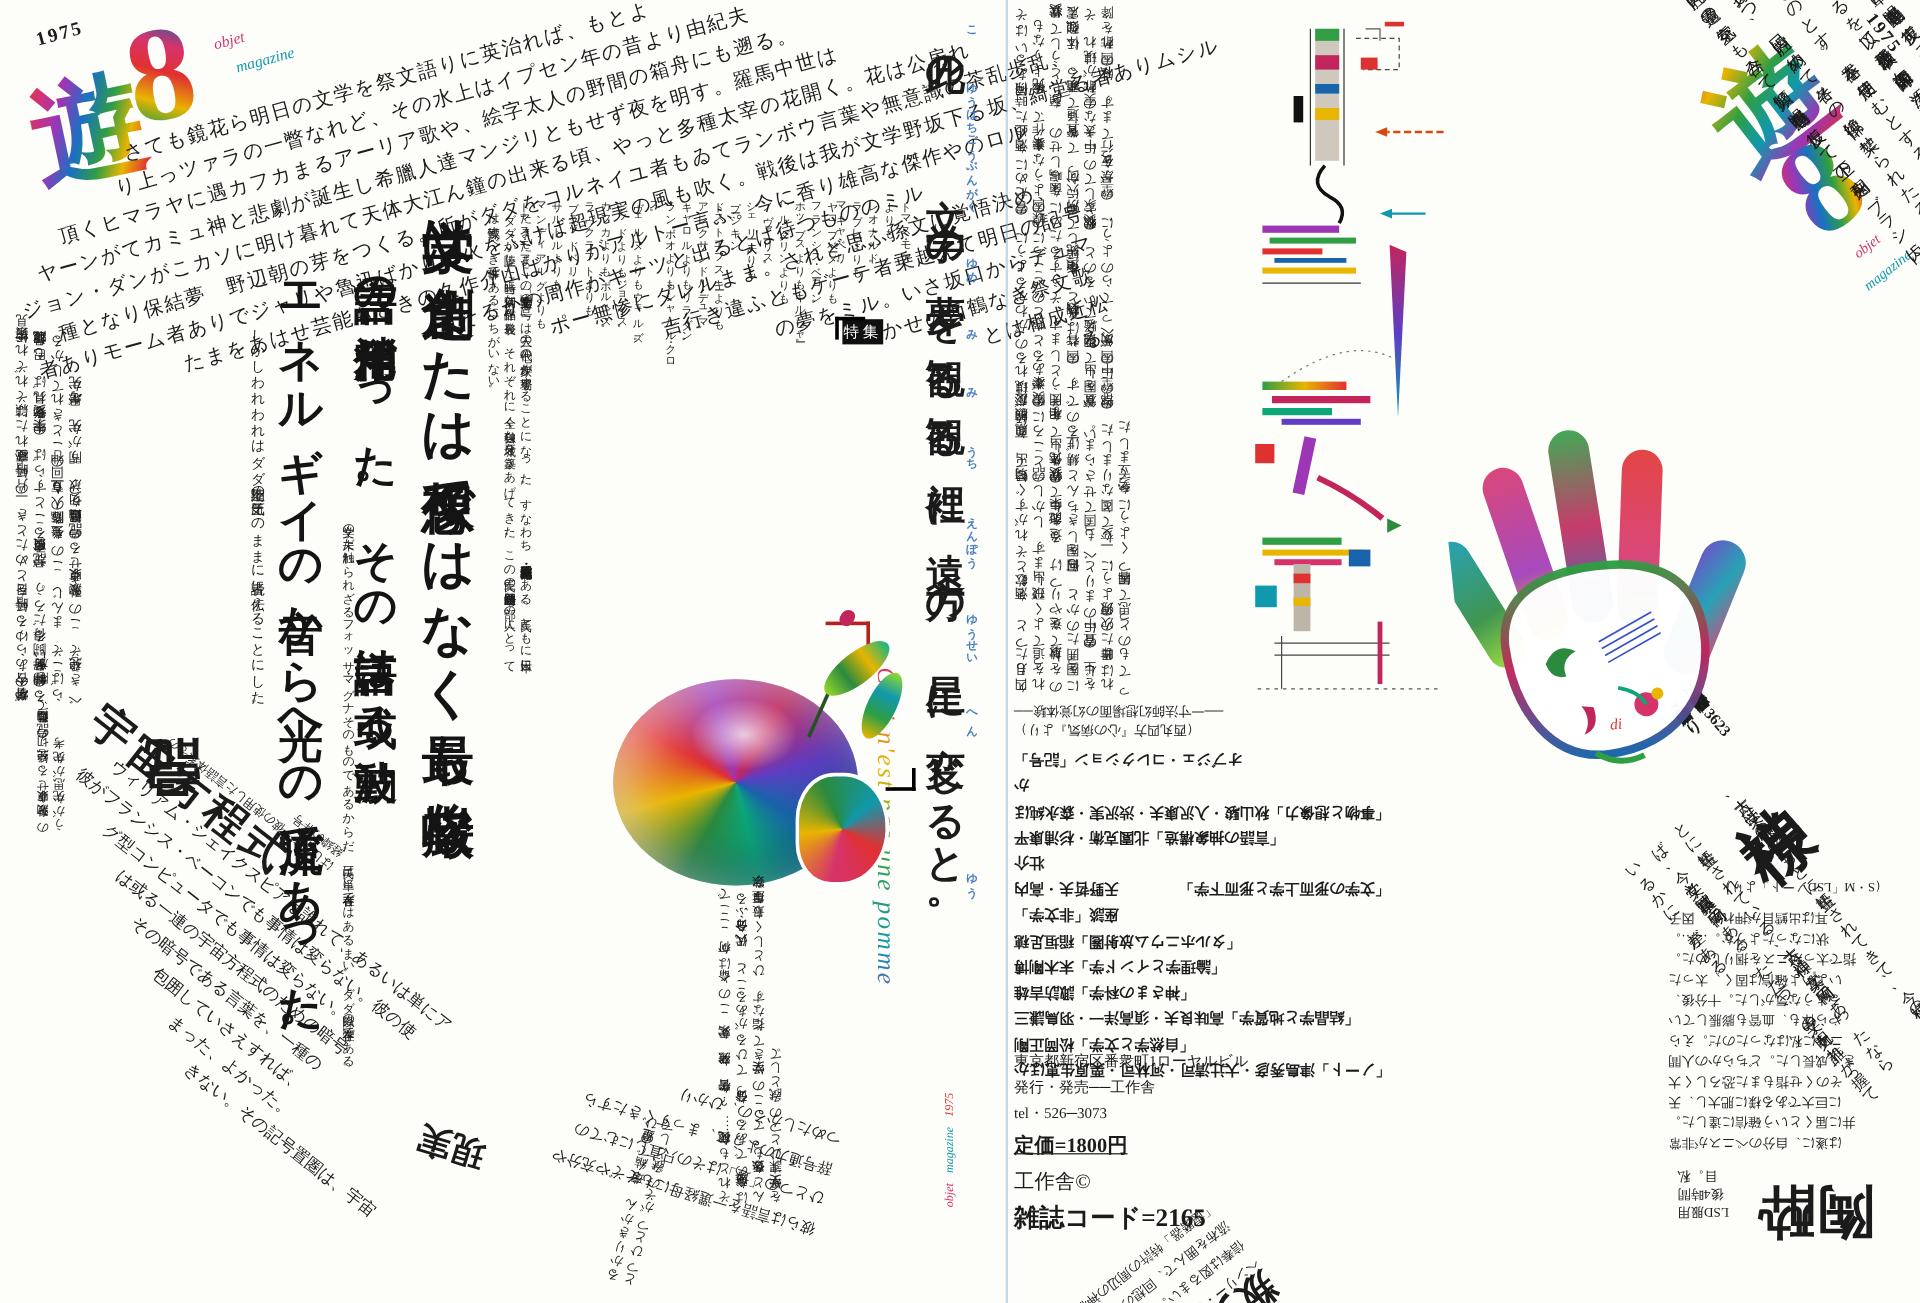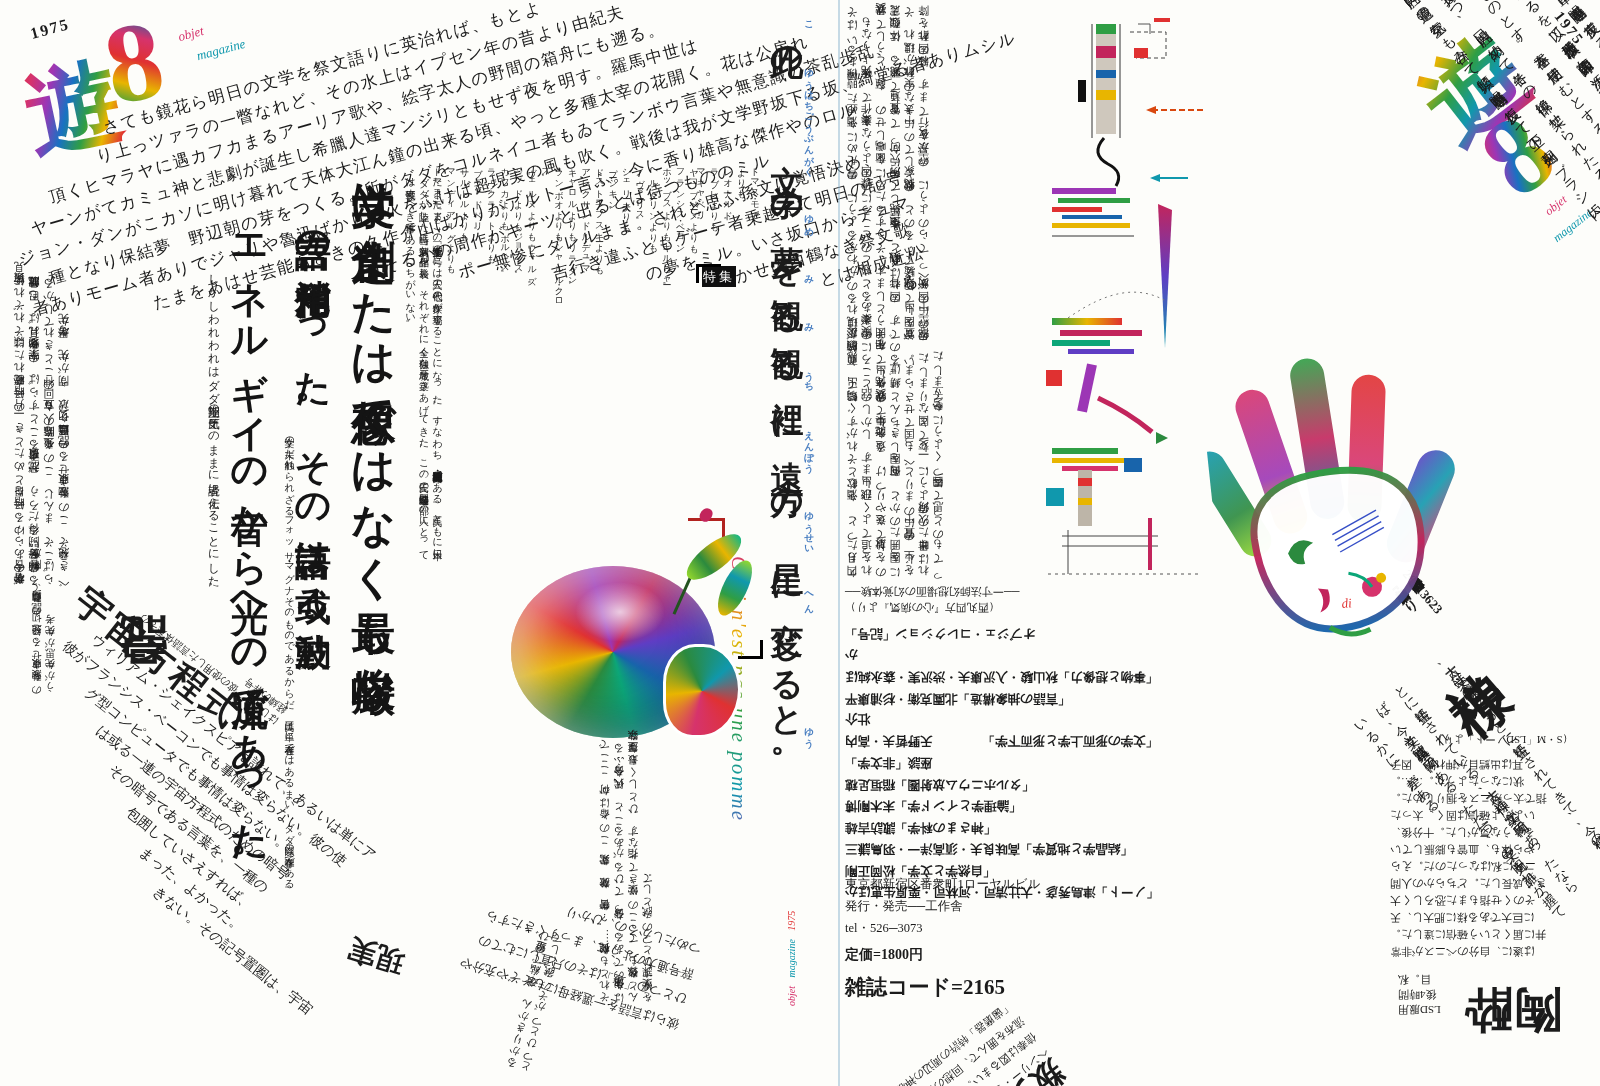--- a/index.html
+++ b/index.html
@@ -206,21 +206,22 @@
   <div>「神さまの科学」諏訪吉雄</div>
   <div>「結晶学と地質学」高味良夫・須高洋一・羽鳥謙三</div>
   <div>「自然学と文学」松岡正剛</div>
   <div>「ノート」津島秀彦・大辻清司・河林司・栗原生恵ほか</div>
 </div>
 
 <div class="abs" style="left:845px;top:873px;width:300px;">
   <div style="font-size:12.5px;line-height:22px;">東京都新宿区番衆町1ローヤルビル</div>
   <div style="font-size:12.5px;line-height:22px;">発行・発売──工作舎</div>
   <div style="font-size:12.5px;line-height:22px;">tel・526─3073</div>
-  <div style="font-size:14px;font-weight:bold;line-height:32px;">定価=1800円</div>
+  <div style="font-size:17px;font-weight:bold;line-height:32px;text-decoration:underline;">定価=1800円</div>
+  <div style="font-size:17px;line-height:28px;">工作舎©</div>
   <div style="font-size:21px;font-weight:bold;line-height:32px;">雑誌コード=2165</div>
 </div>
 
 <svg class="abs" style="left:1038px;top:18px;" width="175" height="560" viewBox="0 0 175 560">
   <defs>
     <linearGradient id="dg1" x1="0" y1="0" x2="0" y2="1">
       <stop offset="0" stop-color="#c2255c"></stop>
         <stop offset=".5" stop-color="#5f3dc4"></stop>
         <stop offset="1" stop-color="#1098ad"></stop>
     </linearGradient>

